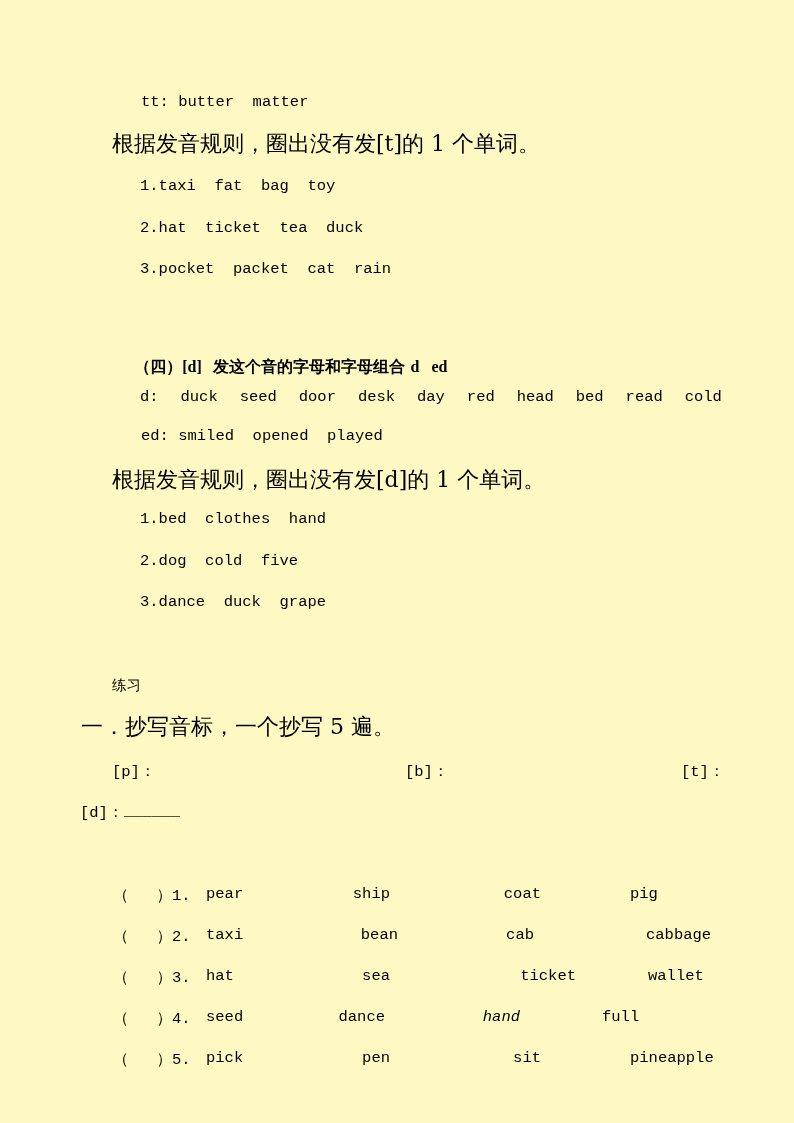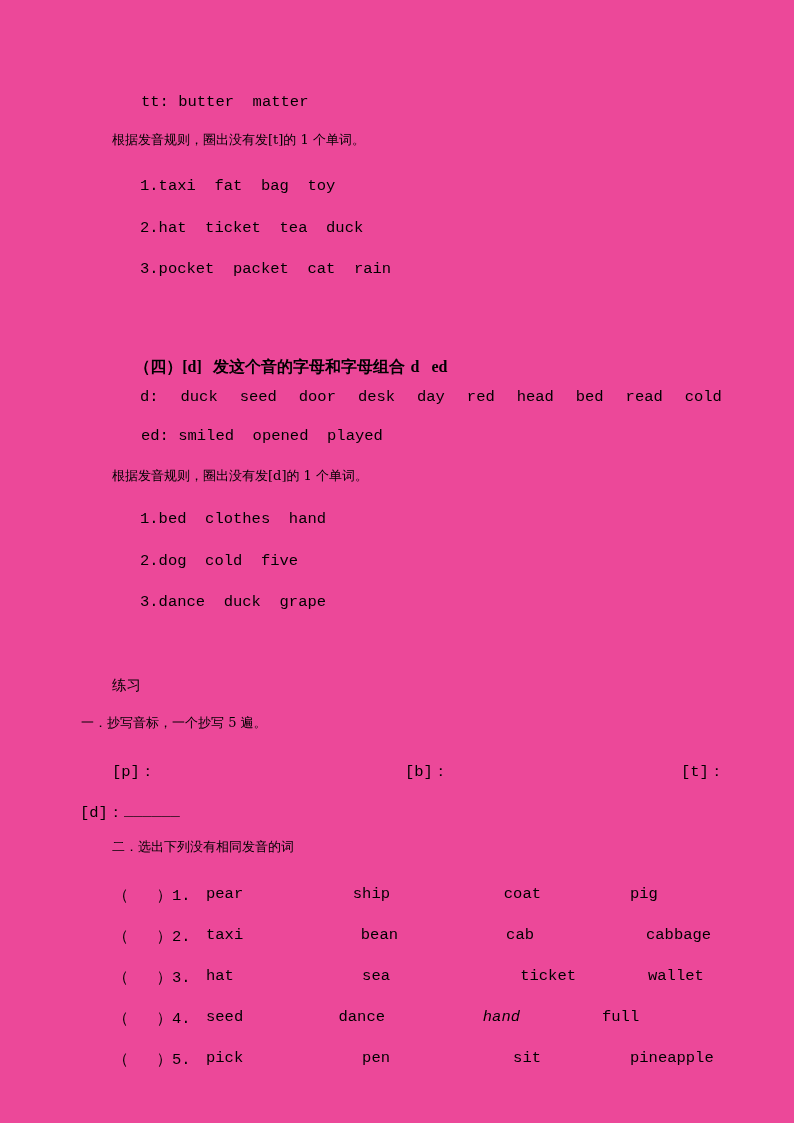--- a/index.html
+++ b/index.html
@@ -11,39 +11,39 @@
     width: 794px;
     height: 1123px;
     position: relative;
     font-family: "Liberation Serif", "DejaVu Serif", serif;
     color: #000000;
     overflow: hidden;
   }
   .page {
     position: absolute;
     inset: 0;
-    background: #ec4899;
+    background: #fef9c3;
   }
 
   
   .line {
     position: absolute;
     white-space: pre;
     line-height: 1;
   }
 
   
   .mono {
     font-family: "Liberation Mono", "DejaVu Sans Mono", monospace;
     font-size: 15.5px;
     letter-spacing: 0px;
   }
   .cn-serif {
     font-family: "DejaVu Serif", "Liberation Serif", serif;
-    font-size: 13px;
+    font-size: 22px;
   }
   .small { font-size: 14.5px; text-align: center; }
 
   
   .heading {
     font-family: "DejaVu Sans", "Liberation Sans", sans-serif;
     font-size: 16px;
     font-weight: bold;
     white-space: pre;
   }
@@ -138,21 +138,20 @@
     <span class="ipa" style="left:112px;">[p]：</span>
     <span class="ipa" style="left:405px;">[b]：</span>
     <span class="ipa" style="left:681px;">[t]：</span>
   </div>
 
   <div class="ipa-row" style="top:802px;">
     <span class="ipa" style="left:80px;">[d]：</span>
     <span class="ipa" style="left:124px;">______</span>
   </div>
 
-  <div class="line cn-serif" style="left:112px; top:840px;">二．选出下列没有相同发音的词</div>
 
   <div class="quizrow" style="top:885px;">
     <span class="cell lead"><span>（   ）</span><span>1.</span></span>
     <span class="cell" style="left:206px;">pear</span>
     <span class="cell c2" style="left:190px;">ship</span>
     <span class="cell c3" style="left:341px;">coat</span>
     <span class="cell c4" style="left:630px;">pig</span>
   </div>
 
   <div class="quizrow" style="top:926px;">

